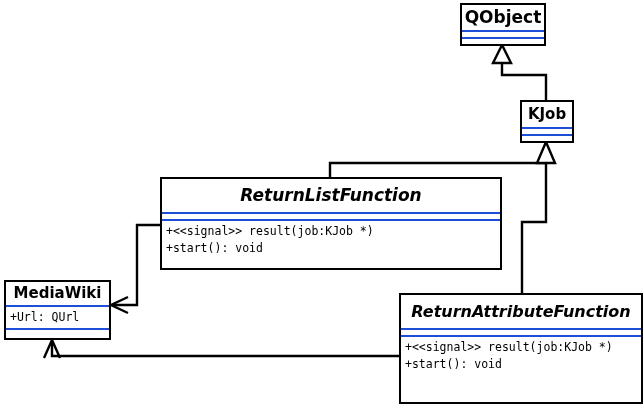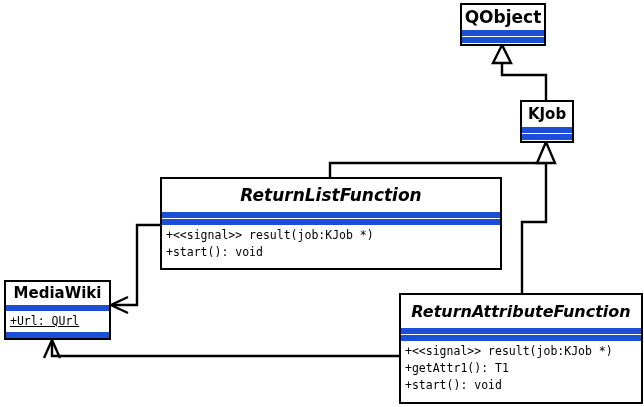--- a/index.html
+++ b/index.html
@@ -39,21 +39,21 @@
     color: #000000;
     white-space: nowrap;
     overflow: hidden;
     font-family: "DejaVu Sans", sans-serif;
   }
   .uml-title.abstract {
     font-style: italic;
   }
   .compartment {
     box-sizing: border-box;
-    border-top: 6px solid #1d4ed8;
+    border-top: 2px solid #1d4ed8;
     font-family: "DejaVu Sans Mono", monospace;
     color: #000000;
     overflow: hidden;
   }
   .compartment.empty {
     height: 7px;
   }
   .member {
     white-space: pre;
     font-family: "DejaVu Sans Mono", monospace;
@@ -68,21 +68,21 @@
 
   #box-kjob         { left: 520px; top: 100px; width: 54px;  height: 43px; }
   #box-kjob .uml-title { font-size: 15px; line-height: 25px; height: 25px; }
 
   #box-returnlist   { left: 160px; top: 177px; width: 342px; height: 93px; }
   #box-returnlist .uml-title { font-size: 17px; line-height: 33px; height: 33px; border-radius: 9px; }
   #box-returnlist .members { padding: 2px 3px 2px 4px; }
 
   #box-mediawiki    { left: 4px;   top: 280px; width: 107px; height: 60px; }
   #box-mediawiki .uml-title { font-size: 15px; line-height: 23px; height: 23px; }
-  #box-mediawiki .members { padding: 2px 3px 2px 4px; text-decoration: underline; }
+  #box-mediawiki .members { padding: 2px 3px 2px 4px; }
 
   #box-returnattr   { left: 399px; top: 293px; width: 244px; height: 111px; }
   #box-returnattr .uml-title { font-size: 16px; line-height: 33px; height: 33px; }
   #box-returnattr .members { padding: 2px 3px 2px 4px; }
 </style>
 </head>
 <body>
 
 <div id="canvas">
 
@@ -145,18 +145,17 @@
       <div class="member">+Url: QUrl</div>
     </div>
     <div class="compartment empty"></div>
   </div>
 
   <div class="uml-class" id="box-returnattr">
     <div class="uml-title abstract">ReturnAttributeFunction</div>
     <div class="compartment empty"></div>
     <div class="compartment members">
       <div class="member">+&lt;&lt;signal&gt;&gt; result(job:KJob *)</div>
-      <div class="member">+getAttr1(): T1</div>
       <div class="member">+start(): void</div>
     </div>
   </div>
 
 </div>
 
 </body></html>

